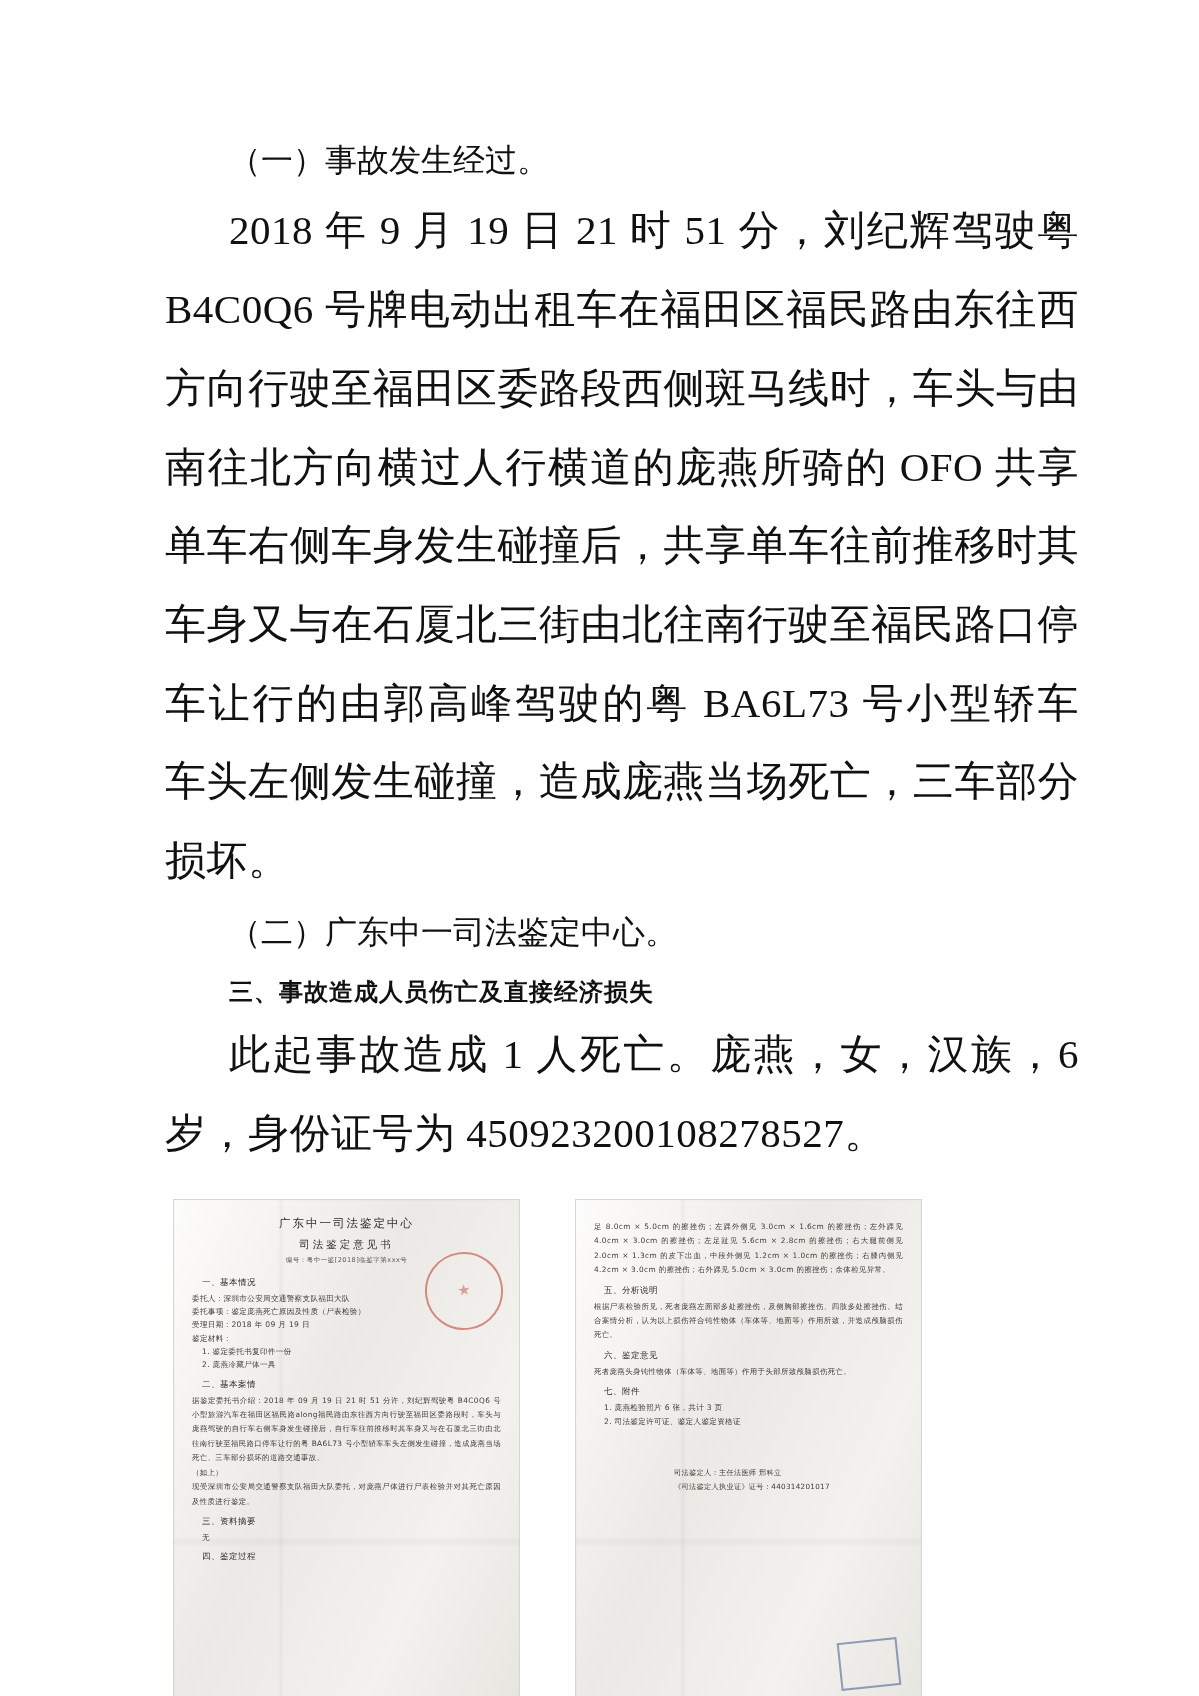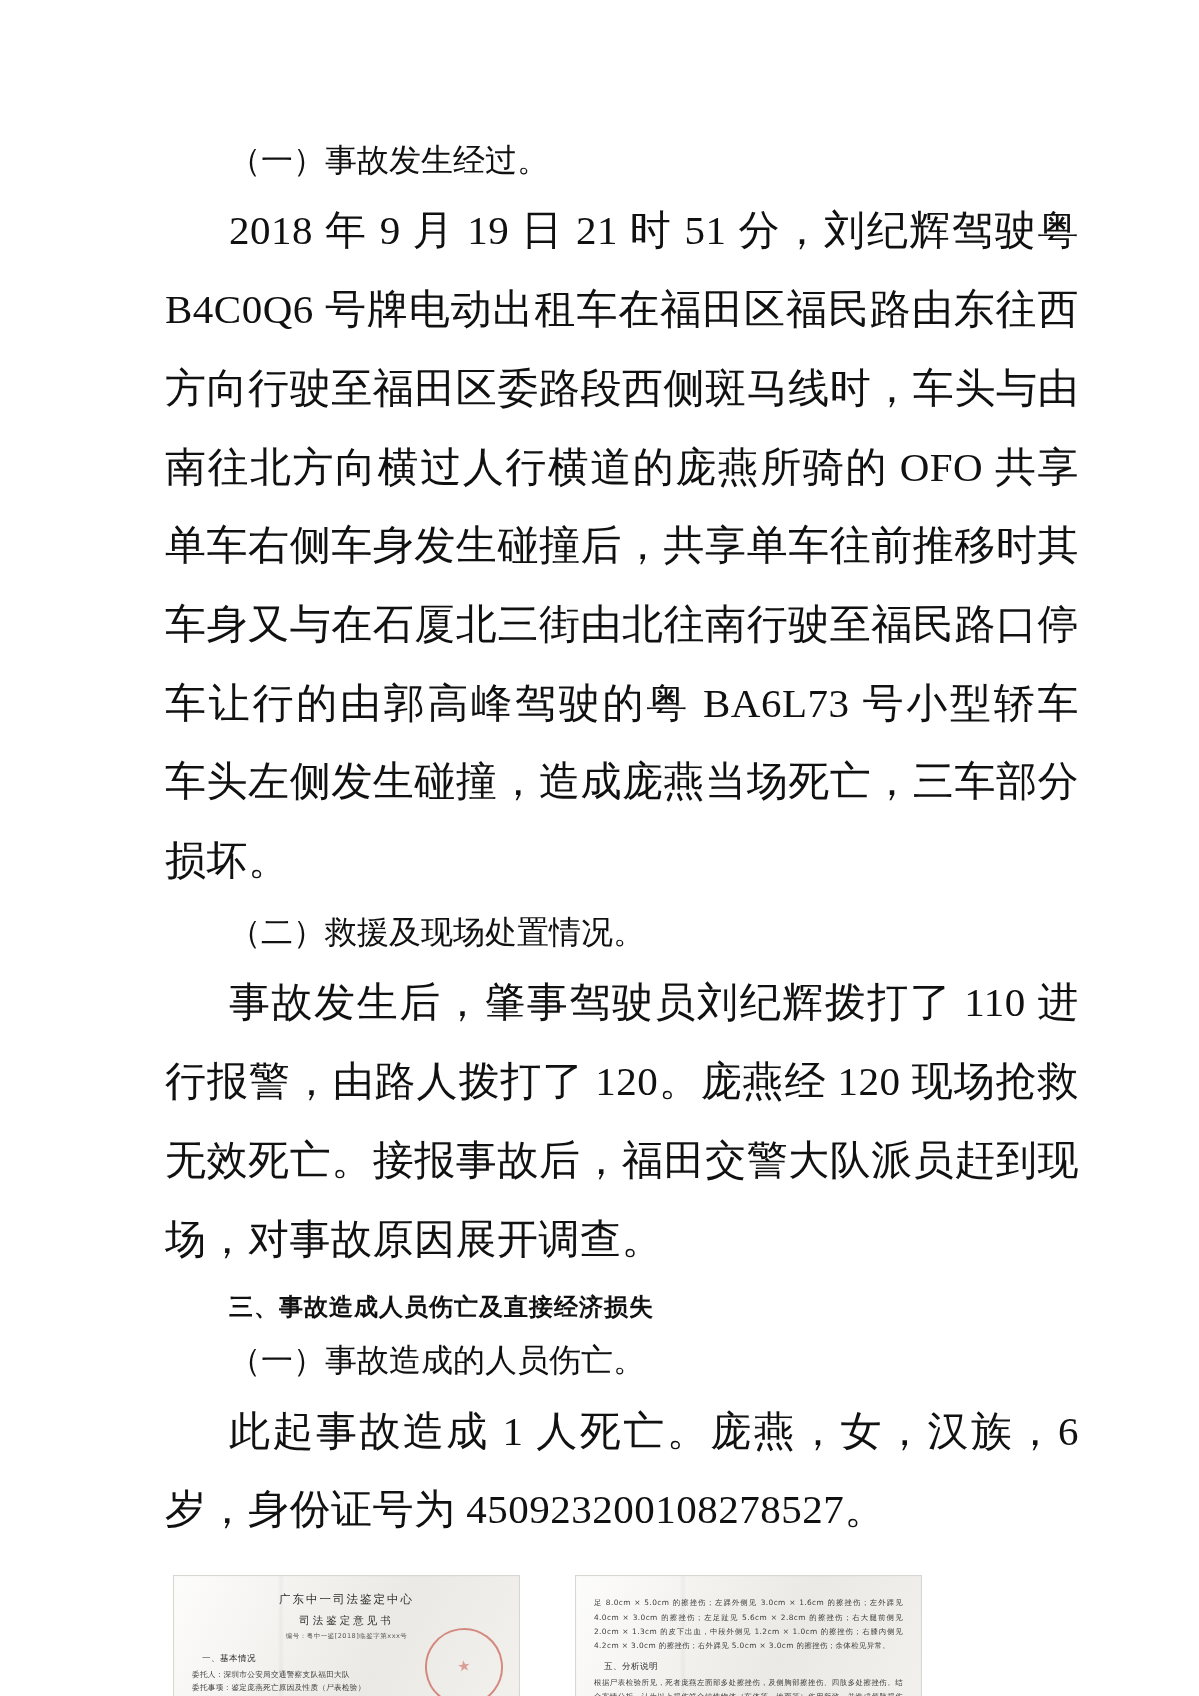--- a/index.html
+++ b/index.html
@@ -181,27 +181,25 @@
 </style>
 </head>
 <body>
 
 <div class="page">
 
   <p class="subhead">（一）事故发生经过。</p>
 
   <p class="para indent">2018 年 9 月 19 日 21 时 51 分，刘纪辉驾驶粤 B4C0Q6 号牌电动出租车在福田区福民路由东往西方向行驶至福田区委路段西侧斑马线时，车头与由南往北方向横过人行横道的庞燕所骑的 OFO 共享单车右侧车身发生碰撞后，共享单车往前推移时其车身又与在石厦北三街由北往南行驶至福民路口停车让行的由郭高峰驾驶的粤 BA6L73 号小型轿车车头左侧发生碰撞，造成庞燕当场死亡，三车部分损坏。</p>
 
-  <p class="subhead">（二）救援及现场处置情况。</p>
-
-  <p class="para indent">事故发生后，肇事驾驶员刘纪辉拨打了 110 进行报警，由路人拨打了 120。庞燕经 120 现场抢救无效死亡。接报事故后，福田交警大队派员赶到现场，对事故原因展开调查。</p>
+  <p class="subhead">（二）广东中一司法鉴定中心。</p>
+
 
   <p class="heading">三、事故造成人员伤亡及直接经济损失</p>
 
-  <p class="subhead">（一）事故造成的人员伤亡。</p>
 
   <p class="para indent">此起事故造成 1 人死亡。庞燕，女，汉族，6 岁，身份证号为 450923200108278527。</p>
 
   <div class="images">
 
     <div class="scan">
       <div class="paper"></div>
       <div class="content">
         <div class="s-title">广东中一司法鉴定中心</div>
         <div class="s-title2">司法鉴定意见书</div>

